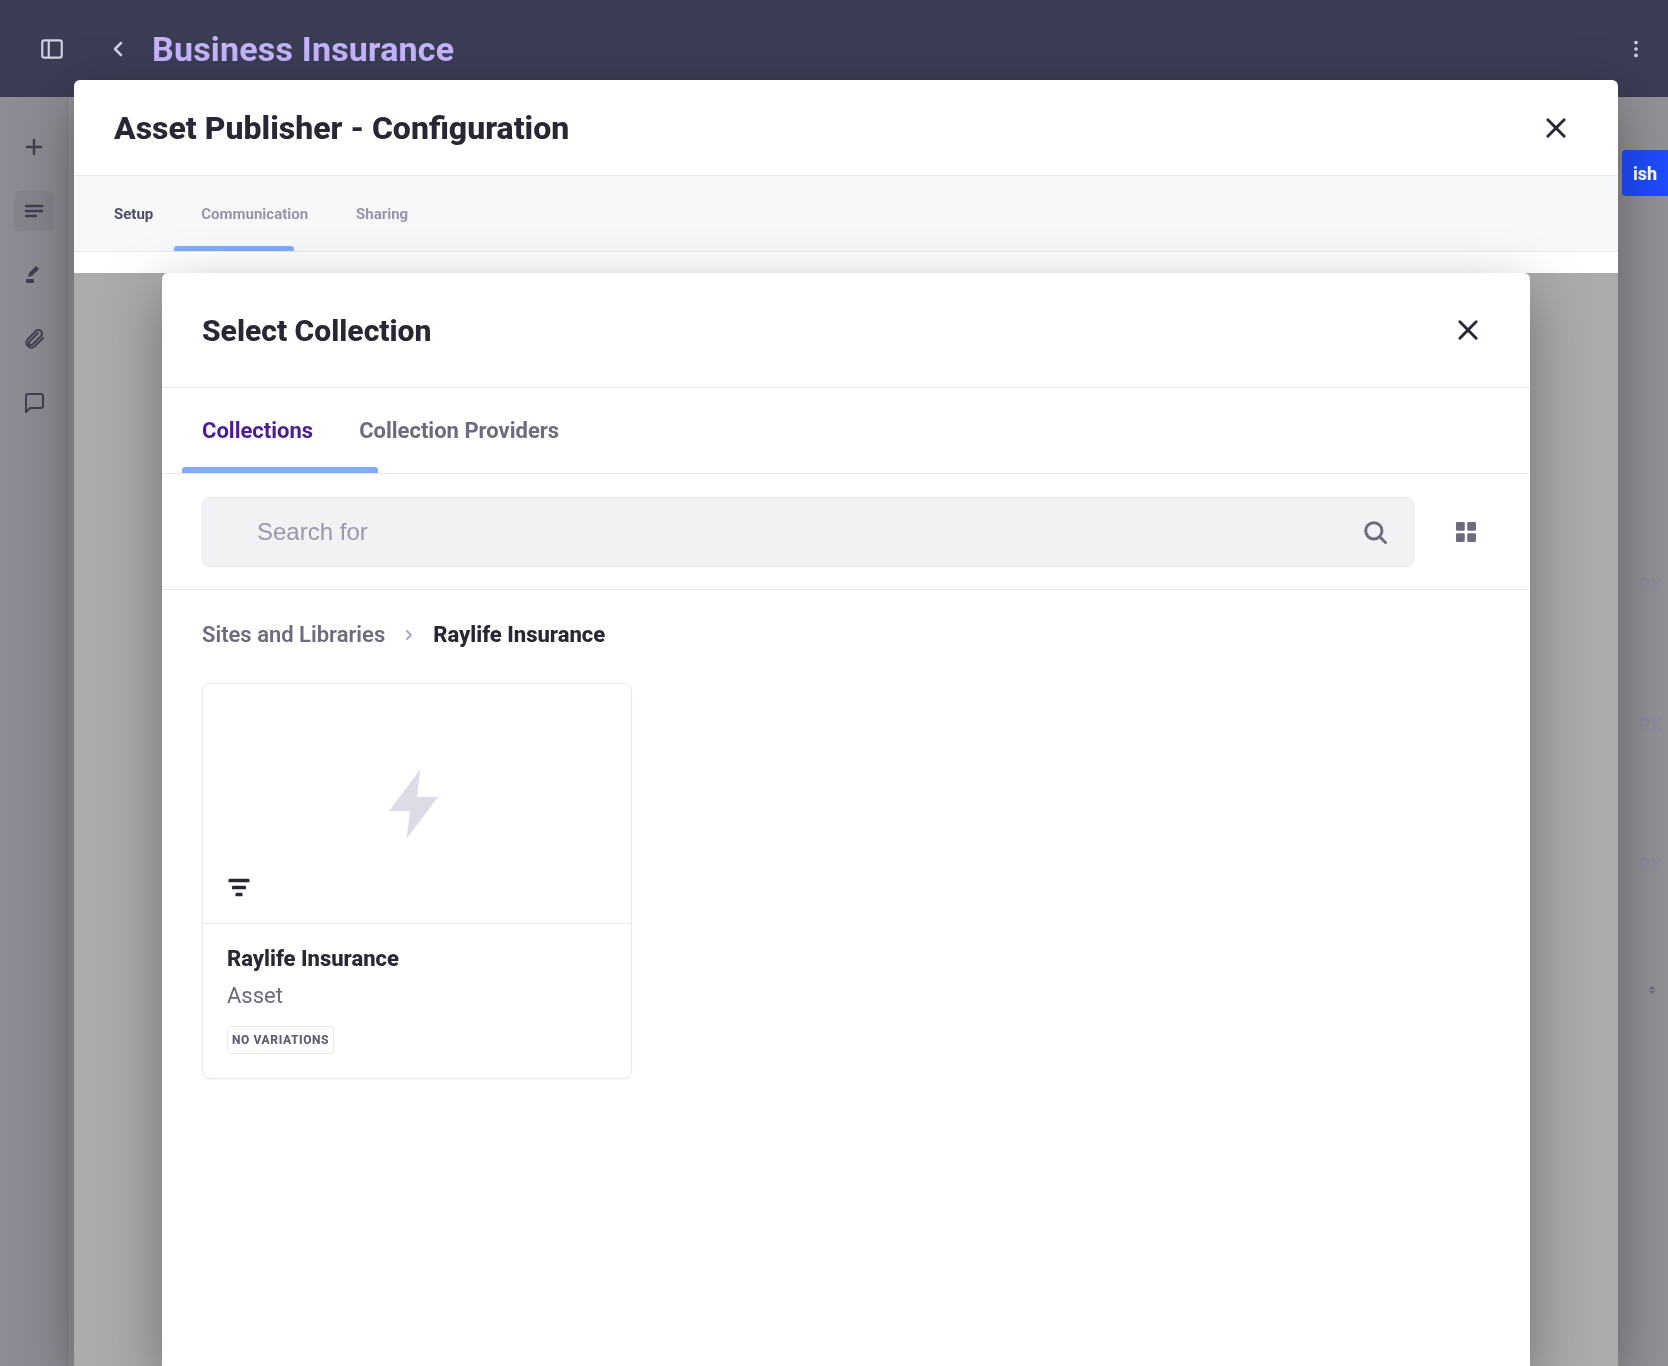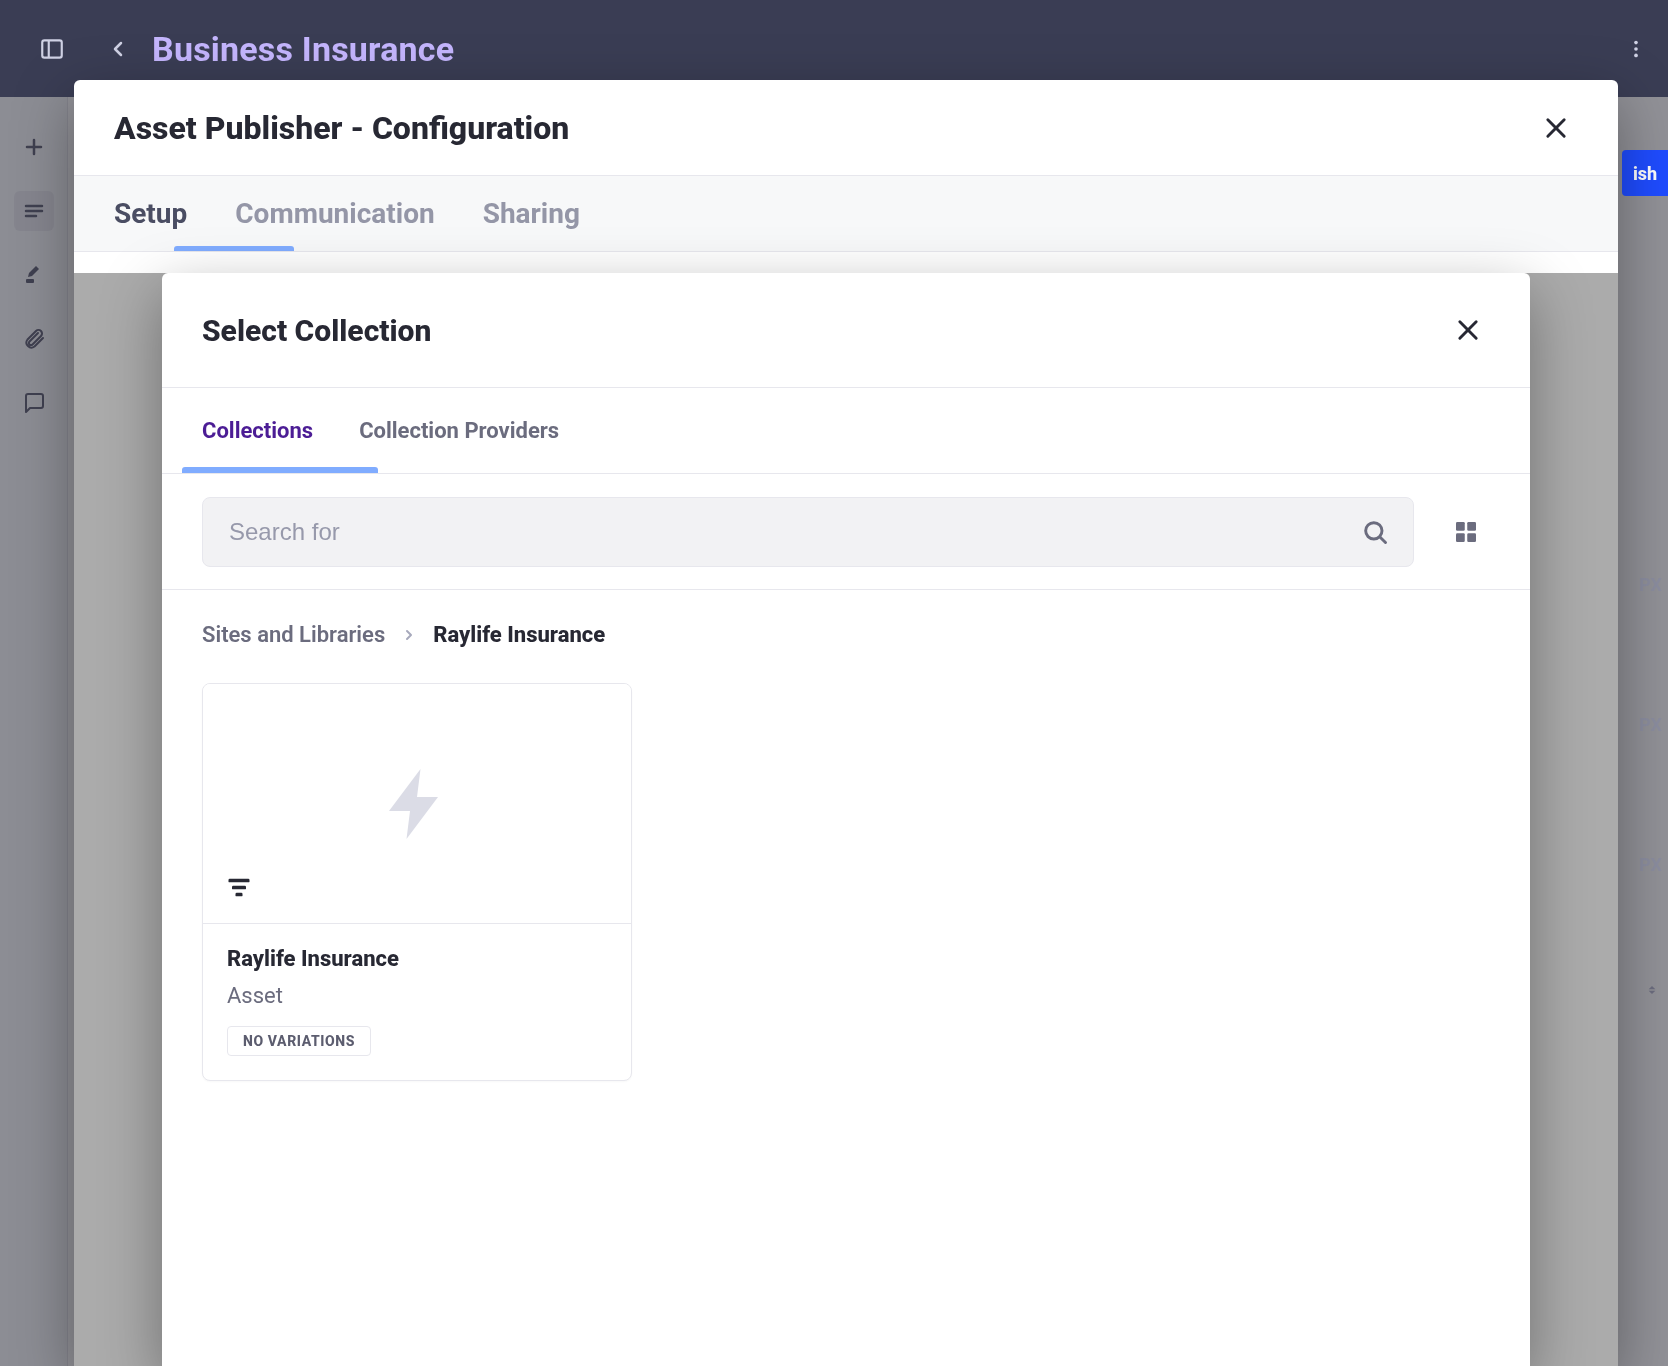--- a/index.html
+++ b/index.html
@@ -76,21 +76,21 @@
   .modal-outer .mo-title{font-size:32px;font-weight:800}
   .modal-outer .mo-close{
     width:44px;height:44px;display:flex;align-items:center;justify-content:center;color:#272833;
   }
   .modal-outer .mo-tabs{
     position:relative;
     display:flex;align-items:center;gap:48px;
     padding:0 40px;height:76px;
     background:#f7f8f9;
     border-bottom:1px solid var(--inner-border);
-    color:#9496a7;font-weight:700;font-size:28px;
+    color:#9496a7;font-weight:700;font-size:15px;
   }
   .modal-outer .mo-tabs .tab.active{color:#4a4d63}
   .modal-outer .mo-tabs .ind{
     position:absolute;left:100px;bottom:0;height:5px;width:120px;background:var(--blue);border-radius:3px 3px 0 0;
   }
 
   
   .modal-inner-wrap{
     position:absolute;left:0;right:0;top:193px;bottom:0;
     background:rgba(0,0,0,0.33);
@@ -119,21 +119,21 @@
   }
   .mi-toolbar{
     height:116px;display:flex;align-items:center;gap:28px;padding:0 40px;border-bottom:1px solid var(--inner-border);
     background:#fff;
   }
   .searchbox{
     flex:1;height:70px;background:var(--field);border:1px solid var(--field-border);border-radius:8px;
     display:flex;align-items:center;padding:0 24px;color:#9496a7;
   }
   .searchbox input{
-    border:none;outline:none;background:transparent;font-size:24px;color:#272833;flex:1;
+    border:none;outline:none;background:transparent;font-size:24px;color:#272833;flex:1;margin-left:28px;
   }
   .searchbox input::placeholder{color:#9799ab}
   .searchbox .sicon{width:28px;height:28px;color:#6b6c7e}
   .gridbtn{width:48px;height:48px;display:flex;align-items:center;justify-content:center;color:#6b6c7e}
 
   .mi-body{padding:26px 40px}
   .breadcrumb{display:flex;align-items:center;gap:16px;color:#6b6c7e;font-size:22px;font-weight:600;margin:6px 0 36px}
   .breadcrumb .current{color:#272833;font-weight:800}
   .breadcrumb .sep{color:#a7a9bc}
 
@@ -146,21 +146,21 @@
   }
   .card .thumb .bolt{color:#dbdce6}
   .card .thumb .filter{
     position:absolute;left:22px;bottom:22px;color:#272833;
   }
   .card .meta{padding:22px 24px 24px}
   .card .name{font-size:22px;font-weight:800;color:#272833}
   .card .type{font-size:22px;color:#6b6c7e;margin-top:12px}
   .card .chip{
     display:inline-block;margin-top:18px;border:1px solid var(--inner-border);border-radius:4px;background:#fff;
-    font-size:14px;font-weight:800;letter-spacing:.6px;color:#5c5d6f;padding:6px 15px;
+    font-size:12px;font-weight:800;letter-spacing:.6px;color:#5c5d6f;padding:6px 4px;
   }
 
   
   .bg-decor{
     position:absolute;right:0;top:114px;bottom:0;width:56px;pointer-events:none;
   }
   .bg-decor .publish{
     position:absolute;right:0;top:36px;height:46px;width:46px;background:#1f4cff;border-top-left-radius:4px;border-bottom-left-radius:4px;color:#fff;display:flex;align-items:center;justify-content:center;font-weight:800;font-size:18px;
   }
   .bg-decor .px{position:absolute;right:6px;color:#8b8d9f;font-weight:700;font-size:18px}

